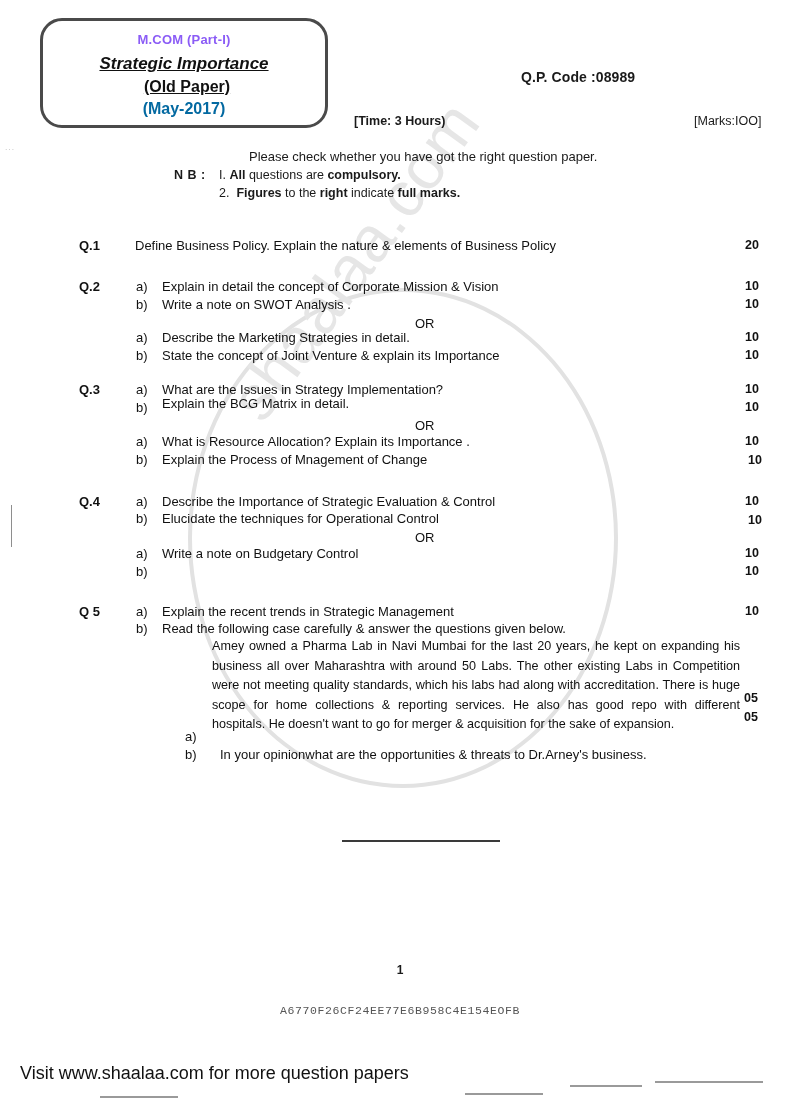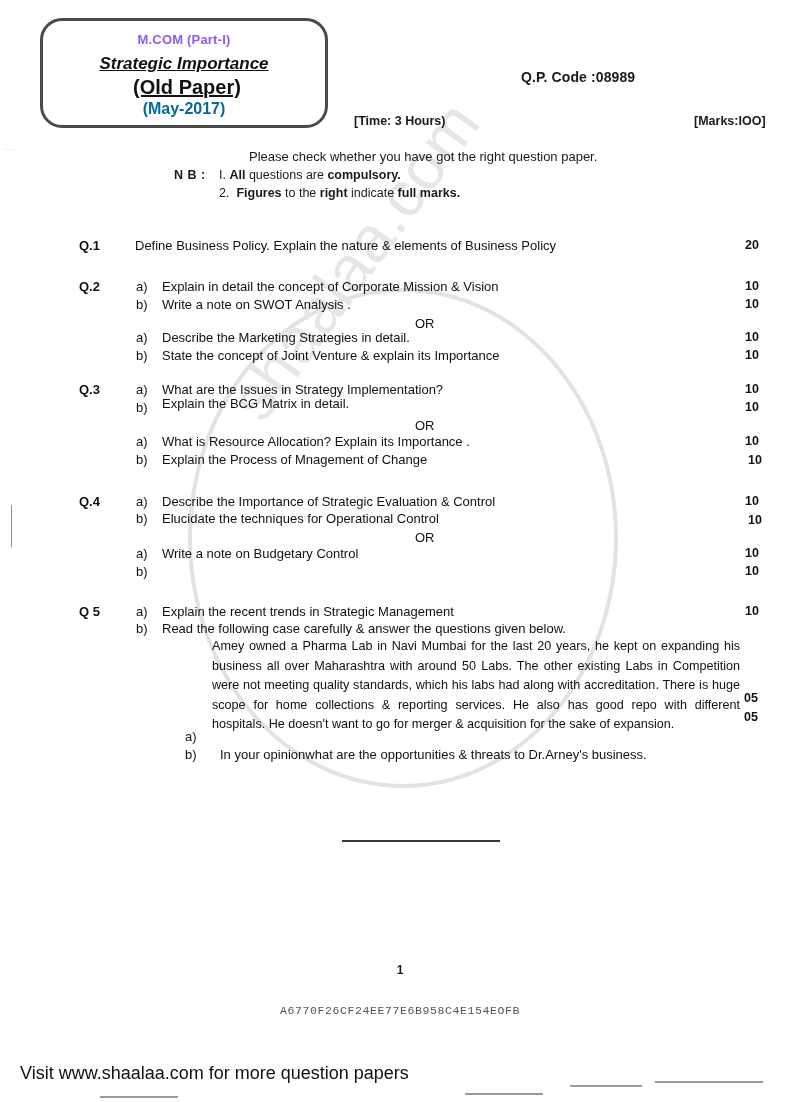--- a/index.html
+++ b/index.html
@@ -79,21 +79,21 @@
   }
   .t-line2 {
     font-size: 17px;
     font-weight: bold;
     font-style: italic;
     text-decoration: underline;
     line-height: 24px;
     color: #111;
   }
   .t-line3 {
-    font-size: 20px;
+    font-size: 16px;
     font-weight: bold;
     text-decoration: underline;
     line-height: 22px;
     color: #111;
     margin-left: 6px;
   }
   .t-line4 {
     font-size: 16px;
     font-weight: bold;
     line-height: 22px;
@@ -116,21 +116,21 @@
     top: 114px;
     font-size: 12.5px;
     font-weight: bold;
     white-space: nowrap;
   }
   .marks-label {
     position: absolute;
     left: 694px;
     top: 114px;
     font-size: 12.5px;
-    font-weight: bold;
+    font-weight: normal;
     white-space: nowrap;
   }
 
   
   .notice {
     position: absolute;
     left: 249px;
     top: 149px;
     font-size: 13px;
     white-space: nowrap;

